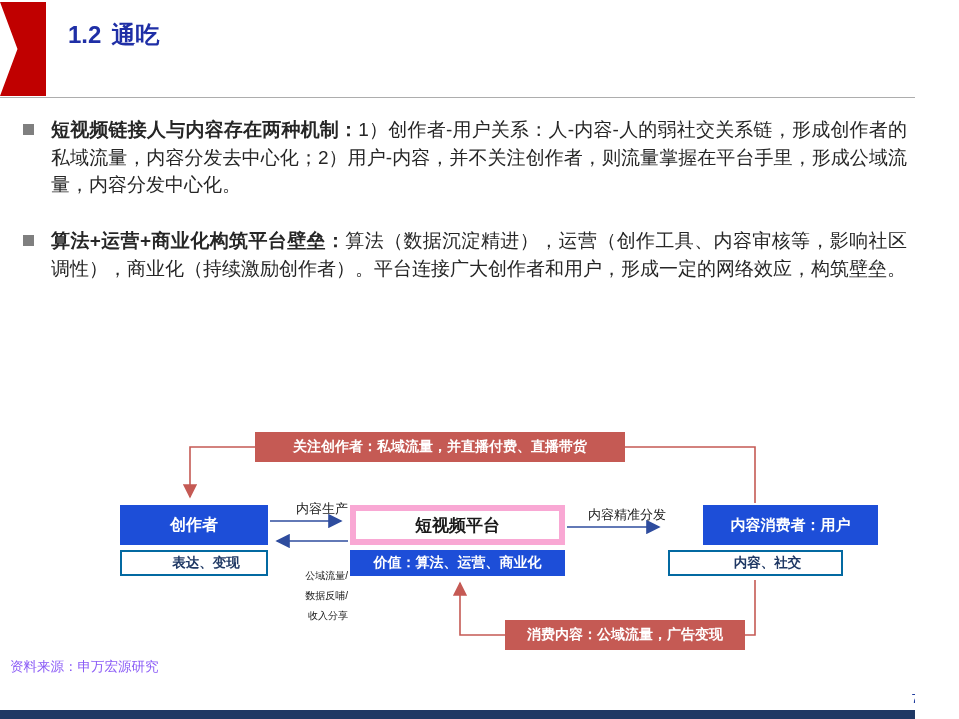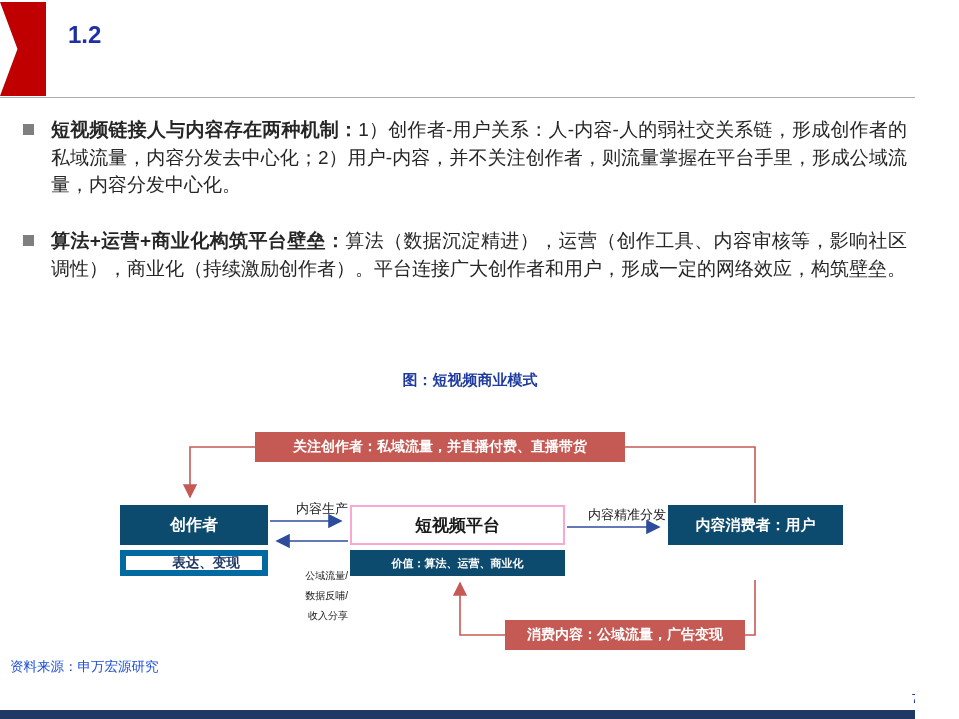--- a/index.html
+++ b/index.html
@@ -20,70 +20,70 @@
   .bullet .sq{position:absolute;left:0;top:8px;width:11px;height:11px;background:#7F7F7F;}
   .bullet .lead{font-weight:bold;}
   .b1{top:116px}.b2{top:227px}.b3{top:331px}
 
   
   .fig-title{position:absolute;left:0;top:371px;width:940px;text-align:center;
              font-size:15px;font-weight:bold;color:#1F3C9E;}
   .box{position:absolute;display:flex;align-items:center;justify-content:center;
        box-sizing:border-box;z-index:2;}
   .red-box{background:#C55A54;color:#fff;font-weight:bold;font-size:14px;}
-  .navy-box{background:#0c4a6e;color:#fff;font-weight:bold;}
-  .outline-box{background:#fff;border:6px solid #0369a1;color:#1F3864;
+  .navy-box{background:#1d4ed8;color:#fff;font-weight:bold;}
+  .outline-box{background:#fff;border:2px solid #0369a1;color:#1F3864;
                font-weight:bold;font-size:13.5px;padding-left:24px;}
   #topFlow{left:255px;top:432px;width:370px;height:30px;}
   #bottomFlow{left:505px;top:620px;width:240px;height:30px;}
   #creator{left:120px;top:505px;width:148px;height:40px;font-size:16px;}
   #creatorSub{left:120px;top:550px;width:148px;height:26px;}
   #platform{left:350px;top:505px;width:215px;height:40px;background:#fff;
-            border:2px solid #f9a8d4;color:#1a1a1a;font-weight:bold;font-size:17px;}
-  #platformSub{left:350px;top:550px;width:215px;height:26px;font-size:11px;}
-  #consumer{left:668px;top:505px;width:175px;height:40px;font-size:15px;}
+            border:6px solid #f9a8d4;color:#1a1a1a;font-weight:bold;font-size:17px;}
+  #platformSub{left:350px;top:550px;width:215px;height:26px;font-size:14px;}
+  #consumer{left:703px;top:505px;width:175px;height:40px;font-size:15px;}
   #consumerSub{left:668px;top:550px;width:175px;height:26px;}
 
   .flow-label{position:absolute;z-index:3;font-size:13px;color:#1a1a1a;text-align:right;}
   #lblProduce{left:272px;top:500px;width:76px;}
   #lblDistribute{left:570px;top:506px;width:96px;}
   #lblFeedback{left:258px;top:566px;width:90px;line-height:20px;
                white-space:pre-line;font-size:10px;}
 
   svg.arrows{position:absolute;left:0;top:0;z-index:1;}
 
   
-  .src{position:absolute;left:10px;top:658px;font-size:13.5px;color:#1d4ed8;}
+  .src{position:absolute;left:10px;top:658px;font-size:13.5px;color:#8b5cf6;}
   .page-num{position:absolute;left:905px;top:691px;width:20px;text-align:center;
             font-size:13px;color:#1F3C9E;}
   .bottom-bar{position:absolute;left:0;top:710px;width:959px;height:9px;background:#1F3864;}
 </style>
 </head>
 <body>
 
 <div class="slide">
 
   <div class="red-ribbon"></div>
   <div class="title">
     <span class="num">1.2</span>
     <span>
+      <div>通吃</div>
     </span>
   </div>
   <div class="divider"></div>
 
   <div class="bullet b1">
     <span class="sq"></span>
     <span class="lead">短视频链接人与内容存在两种机制：</span><span>1）创作者-用户关系：人-内容-人的弱社交关系链，形成创作者的私域流量，内容分发去中心化；2）用户-内容，并不关注创作者，则流量掌握在平台手里，形成公域流量，内容分发中心化。</span>
   </div>
   <div class="bullet b2">
     <span class="sq"></span>
     <span class="lead">算法+运营+商业化构筑平台壁垒：</span><span>算法（数据沉淀精进），运营（创作工具、内容审核等，影响社区调性），商业化（持续激励创作者）。平台连接广大创作者和用户，形成一定的网络效应，构筑壁垒。</span>
   </div>
 
-  <div class="fig-title">图：短视频商业模式</div>
 
   <svg class="arrows" width="959" height="719" viewBox="0 0 959 719">
     <defs>
       <marker id="arrB" markerWidth="9" markerHeight="9" refX="8" refY="4.5" orient="auto">
         <path d="M0,0 L9,4.5 L0,9 Z" fill="#2E4C9E"></path>
       </marker>
       <marker id="arrR" markerWidth="9" markerHeight="9" refX="8" refY="4.5" orient="auto">
         <path d="M0,0 L9,4.5 L0,9 Z" fill="#C55A54"></path>
       </marker>
     </defs>
@@ -96,20 +96,21 @@
 
   <div id="topFlow" class="box red-box">关注创作者：私域流量，并直播付费、直播带货</div>
 
   <div id="creator" class="box navy-box">创作者</div>
   <div id="creatorSub" class="box outline-box">表达、变现</div>
 
   <div id="platform" class="box">短视频平台</div>
   <div id="platformSub" class="box navy-box">价值：算法、运营、商业化</div>
 
   <div id="consumer" class="box navy-box">内容消费者：用户</div>
+  <div id="consumerSub" class="box outline-box">内容、社交</div>
 
   <div id="bottomFlow" class="box red-box">消费内容：公域流量，广告变现</div>
 
   <div id="lblProduce" class="flow-label">内容生产</div>
   <div id="lblDistribute" class="flow-label">内容精准分发</div>
   <div id="lblFeedback" class="flow-label">公域流量/
 数据反哺/
 收入分享</div>
 
   <div class="src">资料来源：申万宏源研究</div>

